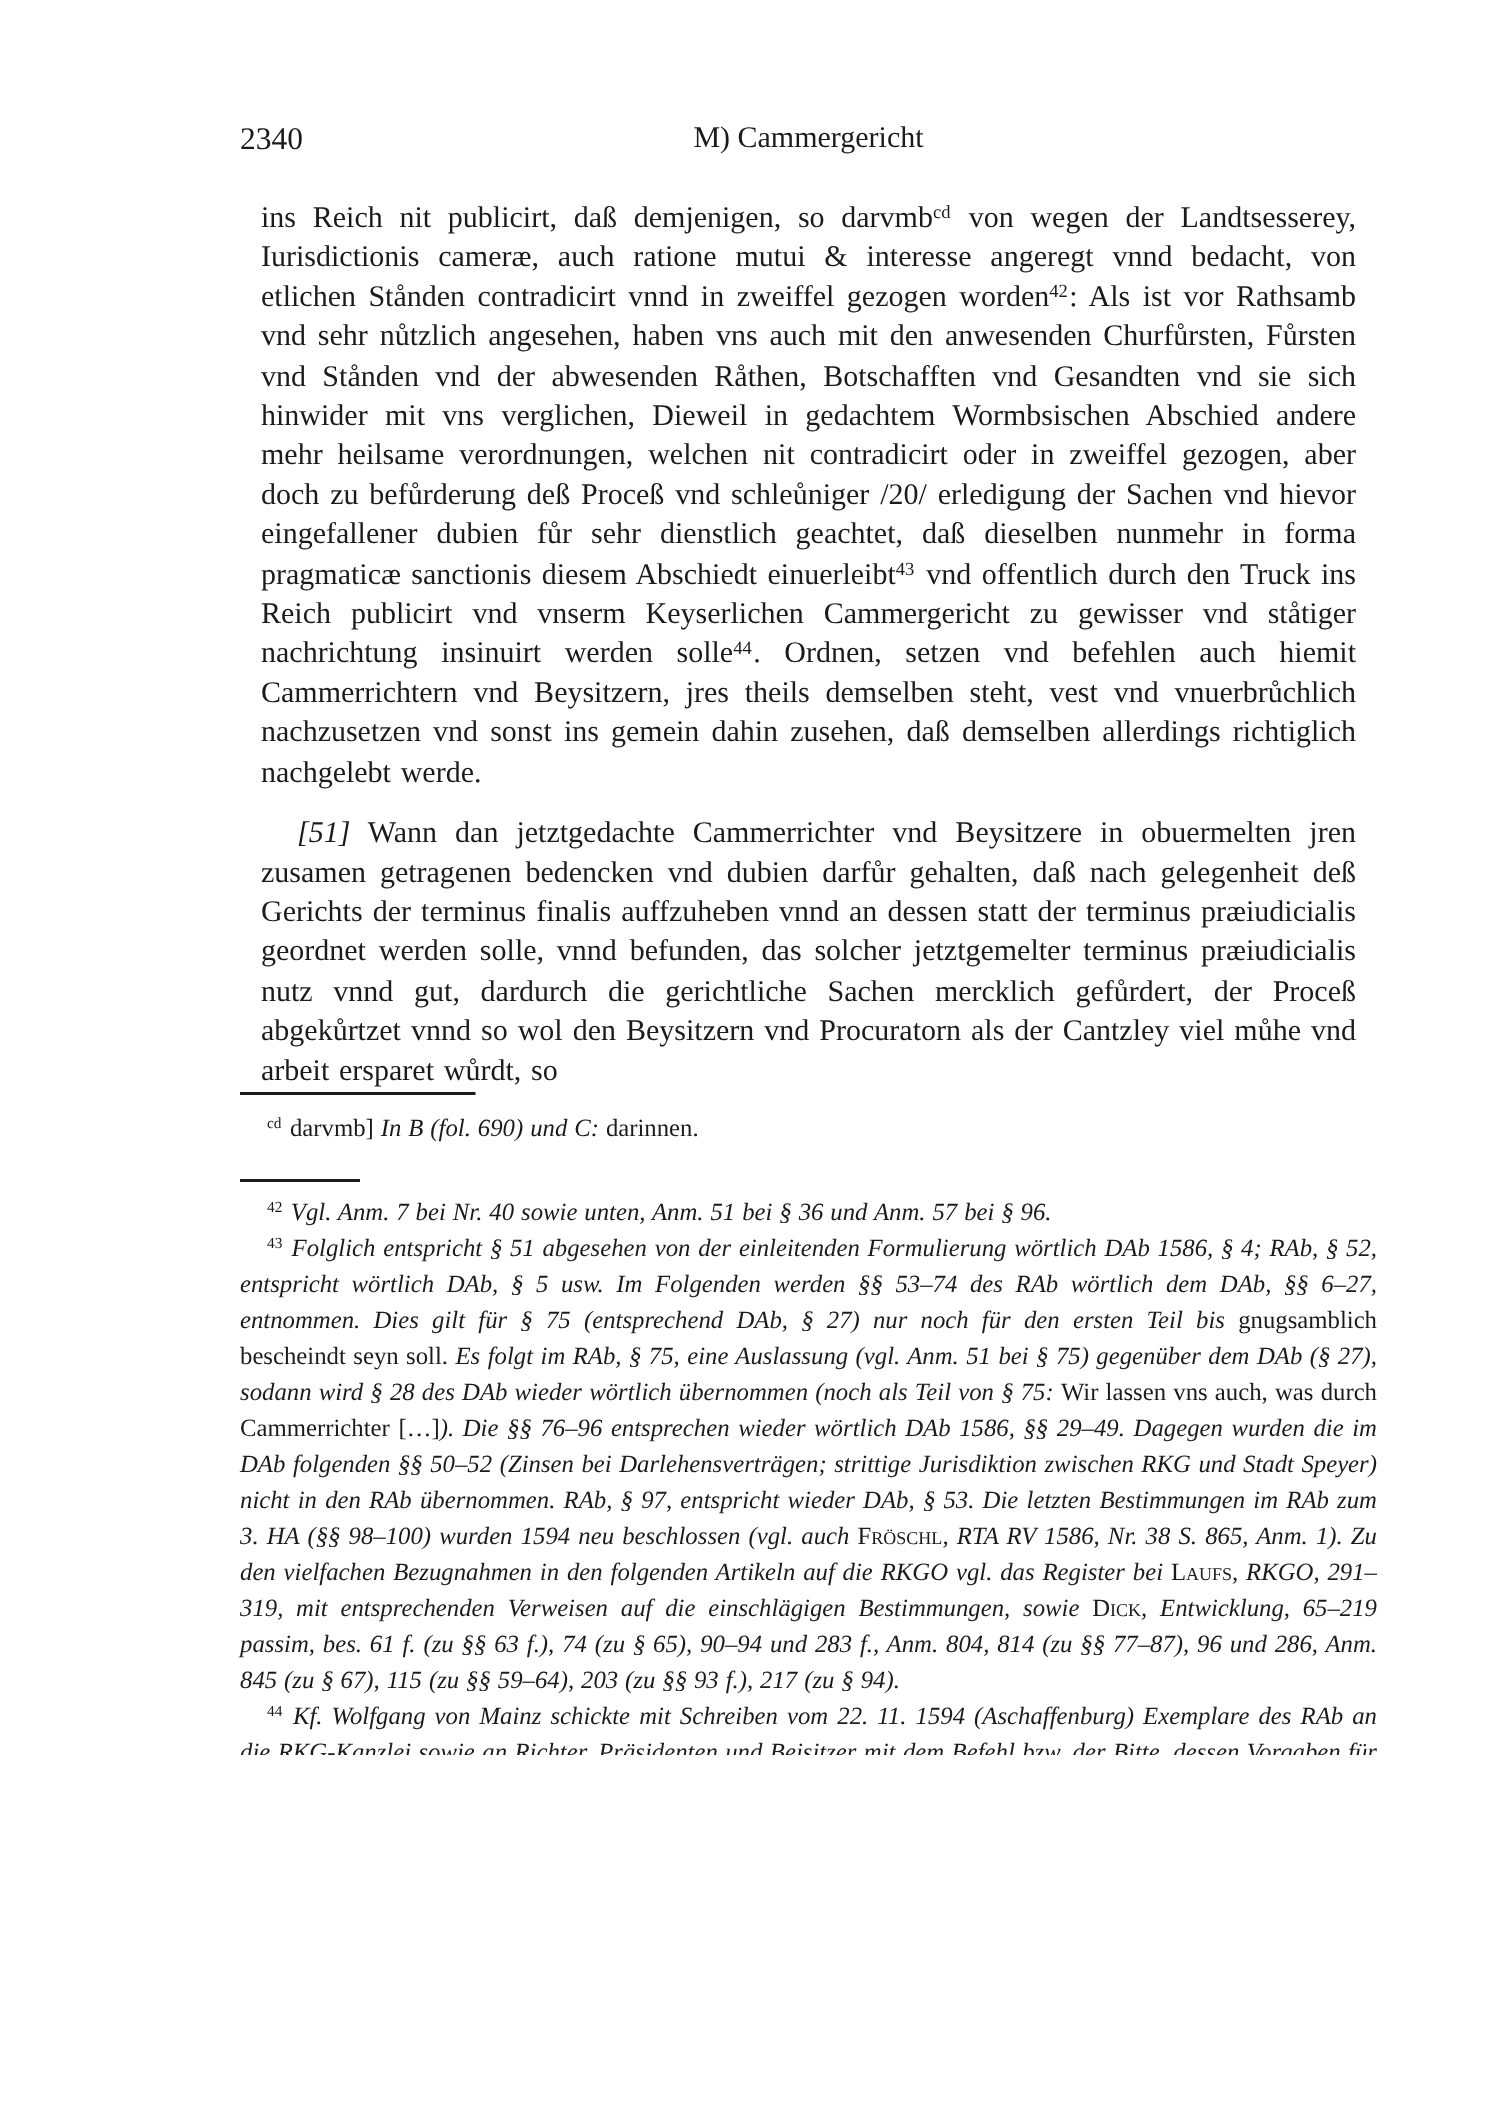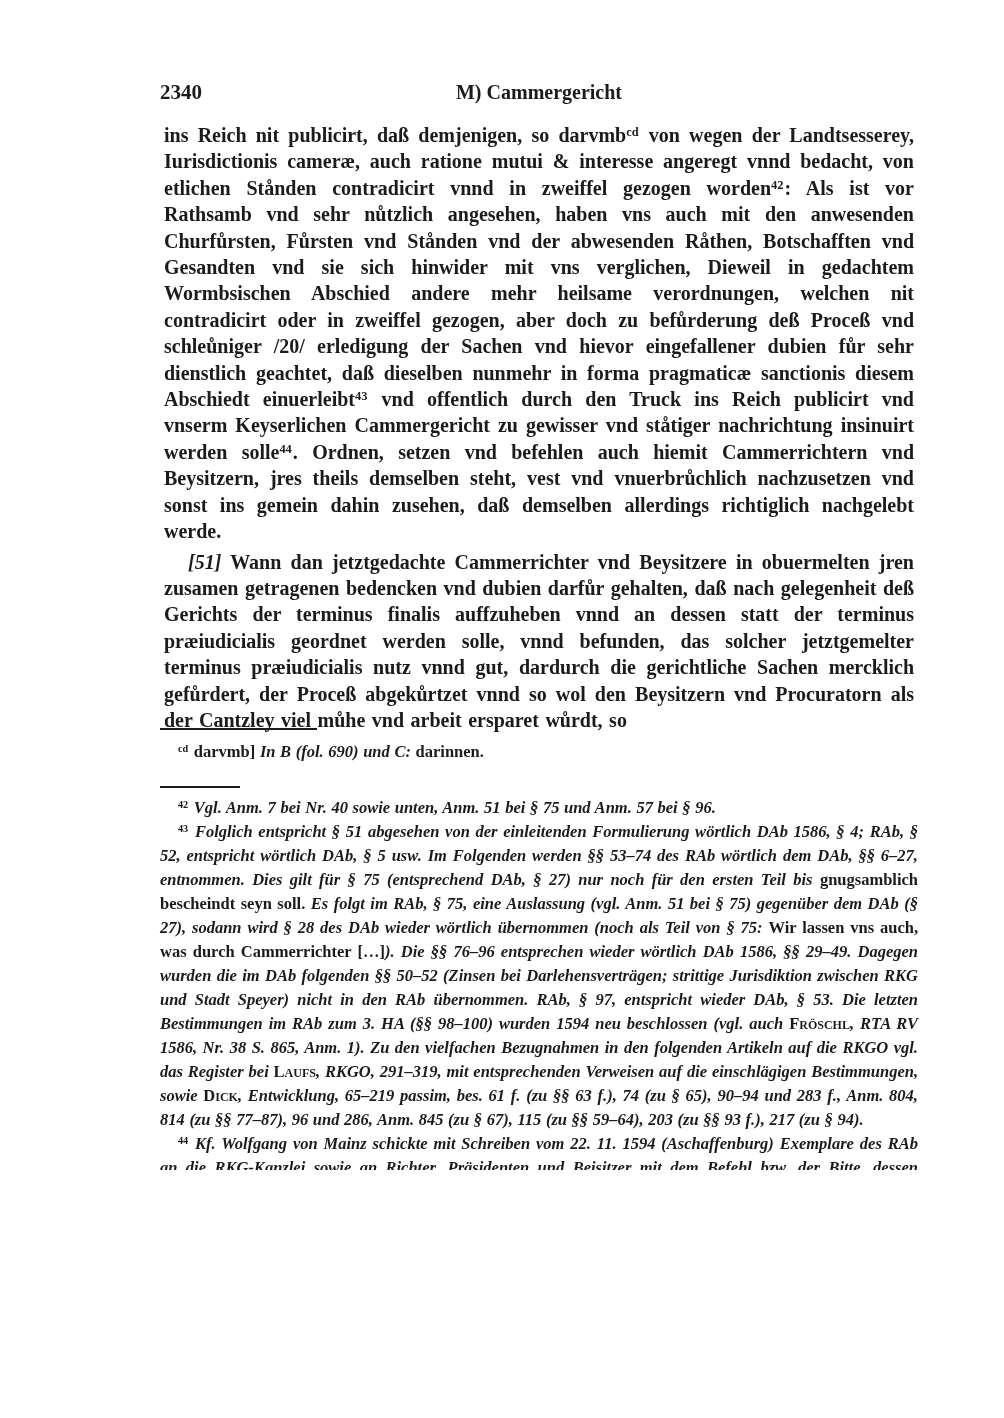--- a/index.html
+++ b/index.html
@@ -4,21 +4,20 @@
 <style>
   html, body { margin: 0; padding: 0; background: #ffffff; }
   .page {
     position: relative;
     width: 1004px;
     height: 1170px;
     background: #ffffff;
     color: #1b1b1b;
     font-family: "Liberation Serif", "DejaVu Serif", serif;
     overflow: hidden;
-    font-weight: bold;
   }
   .pagehead {
     position: absolute;
     top: 80px;
     left: 160px;
     width: 758px;
     height: 24px;
   }
   .pagenum {
     position: absolute;
@@ -35,21 +34,21 @@
   .textblock {
     position: absolute;
     top: 118px;
     left: 160px;
     width: 758px;
     font-size: 20px;
     line-height: 26.4px;
     text-align: justify;
     word-spacing: 1.5px;
   }
-  .textblock p { margin: 4px; }
+  .textblock p { margin: 14px; }
   .textblock p.indent { text-indent: 24px; }
   .apparatus {
     position: absolute;
     top: 728px;
     left: 160px;
     width: 758px;
   }
   .footnotes {
     position: absolute;
     top: 786px;
@@ -95,18 +94,18 @@
     <p class="indent"><span class="it">[51]</span><span class="rm"> Wann dan jetztgedachte Cammerrichter vnd Beysitzere in obuermelten jren zusamen getragenen bedencken vnd dubien darfůr gehalten, daß nach gelegenheit deß Gerichts der terminus finalis auffzuheben vnnd an dessen statt der terminus præiudicialis geordnet werden solle, vnnd befunden, das solcher jetztgemelter terminus præiudicialis nutz vnnd gut, dardurch die gerichtliche Sachen mercklich gefůrdert, der Proceß abgekůrtzet vnnd so wol den Beysitzern vnd Procuratorn als der Cantzley viel můhe vnd arbeit ersparet wůrdt, so</span></p>
   </main>
 
   <section class="apparatus">
     <div class="rule rule-long"></div>
     <p class="fnote"><span class="sup">cd</span><span class="rm"> darvmb] </span><span class="it">In B (fol. 690) und C: </span><span class="rm">darinnen.</span></p>
   </section>
 
   <section class="footnotes">
     <div class="rule rule-short"></div>
-    <p class="fnote"><span class="sup">42</span><span class="it"> Vgl. Anm. 7 bei Nr. 40 sowie unten, Anm. 51 bei § 75 und Anm. 57 bei § 96.</span></p>
+    <p class="fnote"><span class="sup">42</span><span class="it"> Vgl. Anm. 7 bei Nr. 40 sowie unten, Anm. 51 bei § 36 und Anm. 57 bei § 96.</span></p>
     <p class="fnote"><span class="sup">43</span><span class="it"> Folglich entspricht § 51 abgesehen von der einleitenden Formulierung wörtlich DAb 1586, § 4; RAb, § 52, entspricht wörtlich DAb, § 5 usw. Im Folgenden werden §§ 53–74 des RAb wörtlich dem DAb, §§ 6–27, entnommen. Dies gilt für § 75 (entsprechend DAb, § 27) nur noch für den ersten Teil bis </span><span class="rm">gnugsamblich bescheindt seyn soll.</span><span class="it"> Es folgt im RAb, § 75, eine Auslassung (vgl. Anm. 51 bei § 75) gegenüber dem DAb (§ 27), sodann wird § 28 des DAb wieder wörtlich übernommen (noch als Teil von § 75: </span><span class="rm">Wir lassen vns auch, was durch Cammerrichter […]</span><span class="it">). Die §§ 76–96 entsprechen wieder wörtlich DAb 1586, §§ 29–49. Dagegen wurden die im DAb folgenden §§ 50–52 (Zinsen bei Darlehensverträgen; strittige Jurisdiktion zwischen RKG und Stadt Speyer) nicht in den RAb übernommen. RAb, § 97, entspricht wieder DAb, § 53. Die letzten Bestimmungen im RAb zum 3. HA (§§ 98–100) wurden 1594 neu beschlossen (vgl. auch </span><span class="sc">Fröschl</span><span class="it">, RTA RV 1586, Nr. 38 S. 865, Anm. 1). Zu den vielfachen Bezugnahmen in den folgenden Artikeln auf die RKGO vgl. das Register bei </span><span class="sc">Laufs</span><span class="it">, RKGO, 291–319, mit entsprechenden Verweisen auf die einschlägigen Bestimmungen, sowie </span><span class="sc">Dick</span><span class="it">, Entwicklung, 65–219 passim, bes. 61 f. (zu §§ 63 f.), 74 (zu § 65), 90–94 und 283 f., Anm. 804, 814 (zu §§ 77–87), 96 und 286, Anm. 845 (zu § 67), 115 (zu §§ 59–64), 203 (zu §§ 93 f.), 217 (zu § 94).</span></p>
     <p class="fnote"><span class="sup">44</span><span class="it"> Kf. Wolfgang von Mainz schickte mit Schreiben vom 22. 11. 1594 (Aschaffenburg) Exemplare des RAb an die RKG-Kanzlei sowie an Richter, Präsidenten und Beisitzer mit dem Befehl bzw. der Bitte, dessen Vorgaben für das RKG zu vollziehen, wenngleich er bei Letzteren davon ausging, der Ks. werde dem RKG die diesbezüglichen Beschlüsse ohnehin insinuieren (HHStA Wien, MEA RKG-Akten 49, Fasz. „Communication“, unfol. Konzz.).</span></p>
   </section>
 
 </div>
 
 </body></html>

